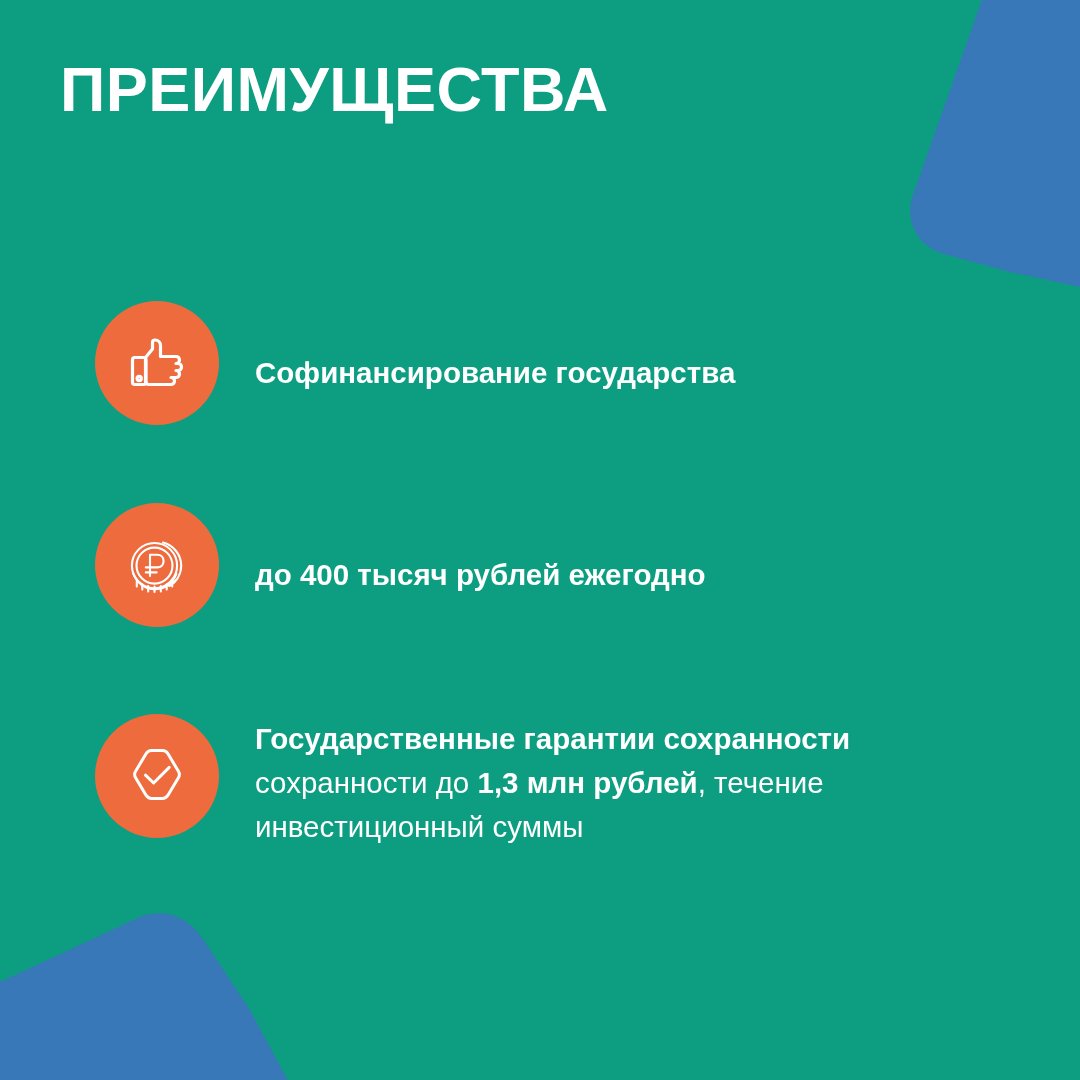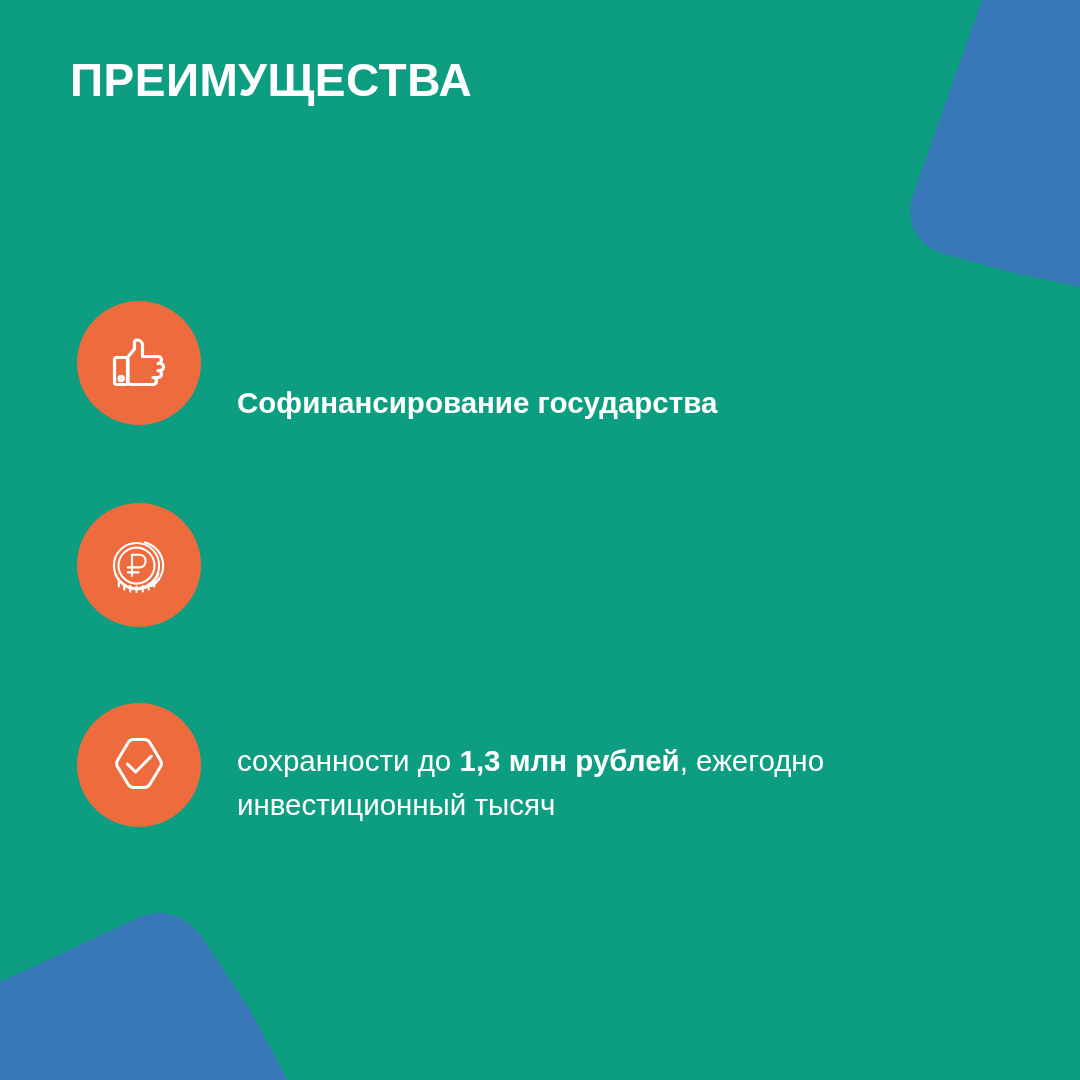--- a/index.html
+++ b/index.html
@@ -21,42 +21,42 @@
     position: absolute;
     inset: 0;
     width: 1080px;
     height: 1080px;
     pointer-events: none;
   }
 
   
   .title {
     position: absolute;
-    left: 70px;
+    left: 60px;
     top: 56px;
-    font-size: 46px;
+    font-size: 63px;
     font-weight: bold;
     letter-spacing: 0.5px;
     color: #ffffff;
     line-height: 1.05;
     white-space: nowrap;
   }
 
   
   .rows {
     position: absolute;
     left: 0;
     top: 0;
     width: 1080px;
   }
   .row {
     position: absolute;
-    left: 77px;
+    left: 95px;
     display: flex;
-    align-items: flex-end;
+    align-items: center;
   }
   .row-1 { top: 301px; }
   .row-2 { top: 503px; }
   .row-3 { top: 703px; }
 
   .icon-badge {
     width: 124px;
     height: 124px;
     border-radius: 50%;
     background: #ee6b3e;
@@ -147,37 +147,39 @@
                      M51.2 52 L51.2 57.4"></path>
 
             <path d="M29 47 L29 25.8 L36.2 25.8
                      C40 25.8 42.6 28.4 42.6 32.1
                      C42.6 35.8 40 38.4 36.2 38.4 L24.8 38.4"></path>
             <path d="M24.8 43.4 L35.6 43.4"></path>
           </svg>
         </span>
       </div>
       <div class="row-text">
+        <div class="line"><span></span><b>до 400 тысяч рублей ежегодно</b><span></span></div>
       </div>
     </div>
 
     <div class="row row-3">
       <div class="icon-badge">
         <span>
           <svg width="72" height="72" viewBox="0 0 72 72" fill="none" stroke="#ffffff" stroke-width="3" stroke-linecap="round" stroke-linejoin="round">
             <path d="M30.6 10.5 L41.4 10.5 C43.6 10.5 45.6 11.6 46.8 13.5
                      L57.4 31.2 C58.6 33.2 58.6 35.7 57.4 37.7
                      L46.8 55.4 C45.6 57.3 43.6 58.4 41.4 58.4
                      L30.6 58.4 C28.4 58.4 26.4 57.3 25.2 55.4
                      L14.6 37.7 C13.4 35.7 13.4 33.2 14.6 31.2
                      L25.2 13.5 C26.4 11.6 28.4 10.5 30.6 10.5 Z"></path>
             <path d="M24.5 35.2 L32.6 43 L48.2 27.4"></path>
           </svg>
         </span>
       </div>
       <div class="row-text">
-        <div class="line"><span>сохранности до </span><b>1,3 млн рублей</b><span>, ежегодно</span></div>
-        <div class="line">инвестиционный тысяч</div>
+        <div class="line bold">Государственные гарантии сохранности</div>
+        <div class="line"><span>сохранности до </span><b>1,3 млн рублей</b><span>, течение</span></div>
+        <div class="line">инвестиционный суммы</div>
       </div>
     </div>
 
   </div>
 </div>
 
 </body></html>

